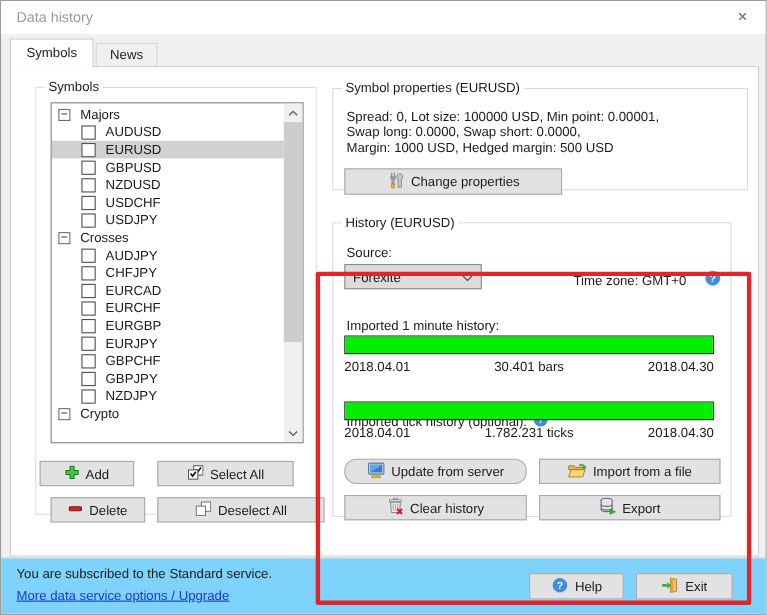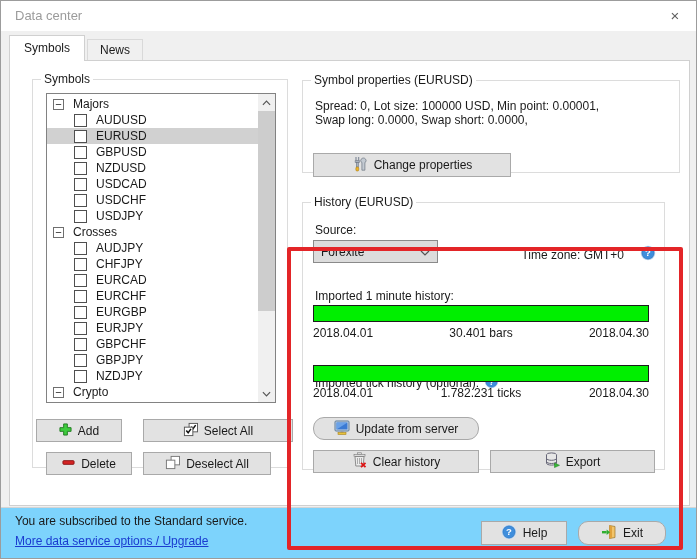--- a/index.html
+++ b/index.html
@@ -44,23 +44,23 @@
   .scrollbar{position:absolute;right:0;top:0;width:17px;height:100%;background:#f0f0f0;}
   .sb-btn{position:absolute;left:0;width:17px;height:17px;display:flex;align-items:center;justify-content:center;}
   .sb-btn.up{top:0;} .sb-btn.down{bottom:0;}
   .sb-thumb{position:absolute;left:0;top:17px;width:17px;height:200px;background:#cdcdcd;}
   
   .btn{display:flex;align-items:center;justify-content:center;gap:6px;
     background:#e2e2e2;border:1px solid #a9a9a9;font-family:"Liberation Sans",sans-serif;
     font-size:12px;color:#1a1a1a;padding:0;position:absolute;text-align:right;}
   .btn svg{flex:none;}
   .add-btn{left:3px;top:333px;width:86px;height:23px;}
-  .select-all-btn{left:110px;top:333px;width:150px;height:23px;}
+  .select-all-btn{left:110px;top:333px;width:124px;height:23px;}
   .delete-btn{left:13px;top:366px;width:86px;height:23px;}
-  .deselect-all-btn{left:110px;top:366px;width:128px;height:23px;}
+  .deselect-all-btn{left:110px;top:366px;width:152px;height:23px;}
   
   .props-text{position:absolute;left:12px;top:12px;line-height:14px;white-space:nowrap;}
   .change-btn{left:10px;top:66px;width:198px;height:24px;}
   
   .source-label{position:absolute;left:12px;top:14px;}
   .dropdown{position:absolute;left:10px;top:31px;width:125px;height:23px;
     background:#dcdcdc;border:1px solid #8a8a8a;display:flex;align-items:center;
     justify-content:space-between;padding:0 7px;}
   .tz{position:absolute;right:8px;top:36px;display:flex;align-items:center;gap:16px;}
   .hist-label{position:absolute;left:12px;display:flex;align-items:center;gap:5px;}
@@ -75,29 +75,29 @@
   .clear-btn{left:10px;top:241px;width:166px;height:23px;}
   .export-btn{left:187px;top:241px;width:165px;height:23px;}
   
   .annotation{position:absolute;left:277px;top:186px;width:396px;height:303px;
     border:4px solid var(--red,#e32528);border-radius:2px;pointer-events:none;z-index:5;}
   
   .footer{position:absolute;left:0;top:506px;width:100%;height:53px;background:#7dd3fc;border-top:1px solid #d5d5d5;}
   .sub-text{position:absolute;left:14px;top:6px;}
   .upgrade-link{position:absolute;left:14px;top:26px;color:var(--link,#1a3bd0);text-decoration:underline;cursor:pointer;}
   .help-btn{left:480px;top:13px;width:86px;height:24px;}
-  .exit-btn{left:577px;top:13px;width:88px;height:24px;border-radius:10px;}
+  .exit-btn{left:577px;top:13px;width:88px;height:24px;}
 </style>
 </head>
 <body>
 
 <div class="window">
 
   <div class="titlebar">
-    <span class="title">Data center</span>
+    <span class="title">Data history</span>
     <span class="close">×</span>
   </div>
 
   <div class="tabstrip">
     <div class="tab active">Symbols</div>
     <div class="tab">News</div>
   </div>
 
   <div class="tabpage">
 
@@ -118,24 +118,20 @@
               <span class="checkbox"></span>
               <span class="tree-label">EURUSD</span>
             </div>
             <div class="tree-row item">
               <span class="checkbox"></span>
               <span class="tree-label">GBPUSD</span>
             </div>
             <div class="tree-row item">
               <span class="checkbox"></span>
               <span class="tree-label">NZDUSD</span>
-            </div>
-            <div class="tree-row item">
-              <span class="checkbox"></span>
-              <span class="tree-label">USDCAD</span>
             </div>
             <div class="tree-row item">
               <span class="checkbox"></span>
               <span class="tree-label">USDCHF</span>
             </div>
             <div class="tree-row item">
               <span class="checkbox"></span>
               <span class="tree-label">USDJPY</span>
             </div>
             <div class="tree-row group">
@@ -226,20 +222,21 @@
             </svg></span>
         <span>Deselect All</span>
       </button>
     </fieldset>
 
     <fieldset class="group props-group">
       <legend>Symbol properties (EURUSD)</legend>
       <div class="props-text">
         <div>Spread: 0, Lot size: 100000 USD, Min point: 0.00001,</div>
         <div>Swap long: 0.0000, Swap short: 0.0000,</div>
+        <div>Margin: 1000 USD, Hedged margin: 500 USD</div>
       </div>
       <button class="btn change-btn">
         <span><svg width="16" height="16" viewBox="0 0 16 16">
               <path d="M4 1v3.5M6.6 1v3.5" stroke="#8a93a0" stroke-width="1.3" fill="none"></path>
               <path d="M3.2 4.5h4.2v2H3.2z" fill="#aab3bf" stroke="#6b7480" stroke-width="0.6"></path>
               <rect x="4.3" y="6.5" width="2" height="4.6" fill="#aab3bf" stroke="#6b7480" stroke-width="0.6"></rect>
               <rect x="3.9" y="11" width="2.8" height="4" rx="1.1" fill="#f0b429" stroke="#a87d12" stroke-width="0.6"></rect>
               <path d="M11.4 2a2.7 2.7 0 0 1 2.5 3.7l-1 .7v7.8h-3V6.4l-1-.7A2.7 2.7 0 0 1 11.4 2z" fill="#c3cad2" stroke="#6b7480" stroke-width="0.7"></path>
             </svg></span>
         <span>Change properties</span>
@@ -296,20 +293,28 @@
 
       <button class="btn update-btn">
         <span><svg width="16" height="15" viewBox="0 0 16 15">
               <rect x="1" y="1" width="14" height="10" rx="1" fill="#c8d4e0" stroke="#5a7a9a"></rect>
               <rect x="2.5" y="2.5" width="11" height="7" fill="#3a7ad4"></rect>
               <path d="M2.5 2.5h11l-11 7z" fill="#6aa2e8"></path>
               <rect x="6.5" y="11" width="3" height="1.6" fill="#98a0a8"></rect>
               <rect x="4" y="12.6" width="8" height="1.8" fill="#e8c23a" stroke="#a8821a" stroke-width="0.6"></rect>
             </svg></span>
         <span>Update from server</span>
+      </button>
+      <button class="btn import-btn">
+        <span><svg width="17" height="15" viewBox="0 0 17 15">
+              <path d="M1 3.5h5l1.5 1.5H14v2H1z" fill="#e8b84a" stroke="#a5790e" stroke-width="0.8"></path>
+              <path d="M10.5 2.8c2.6-1.6 4.8-.4 5 1.6l1.3-.6-1.1 2.9-2.5-1.6 1.2-.5c-.5-1.3-2-1.8-3.6-.9z" fill="#4fc24f" stroke="#1d7a1d" stroke-width="0.5"></path>
+              <path d="M3.2 7h12.6l-2 6.5H1z" fill="#f7d978" stroke="#a5790e" stroke-width="0.8"></path>
+            </svg></span>
+        <span>Import from a file</span>
       </button>
       <button class="btn clear-btn">
         <span><svg width="15" height="16" viewBox="0 0 15 16">
               <rect x="5.5" y="0.8" width="4" height="1.6" fill="#e0e0e0" stroke="#777" stroke-width="0.6"></rect>
               <rect x="2" y="2.4" width="11" height="1.8" fill="#e8e8e8" stroke="#777" stroke-width="0.6"></rect>
               <path d="M3 4.5h9l-.8 9.5H3.8z" fill="#ececec" stroke="#777" stroke-width="0.8"></path>
               <path d="M5.5 6v6M7.5 6v6M9.5 6v6" stroke="#9a9a9a" stroke-width="0.8"></path>
               <path d="M9 10.8l4.5 4.4M13.5 10.8L9 15.2" stroke="#dd1515" stroke-width="1.8"></path>
             </svg></span>
         <span>Clear history</span>

